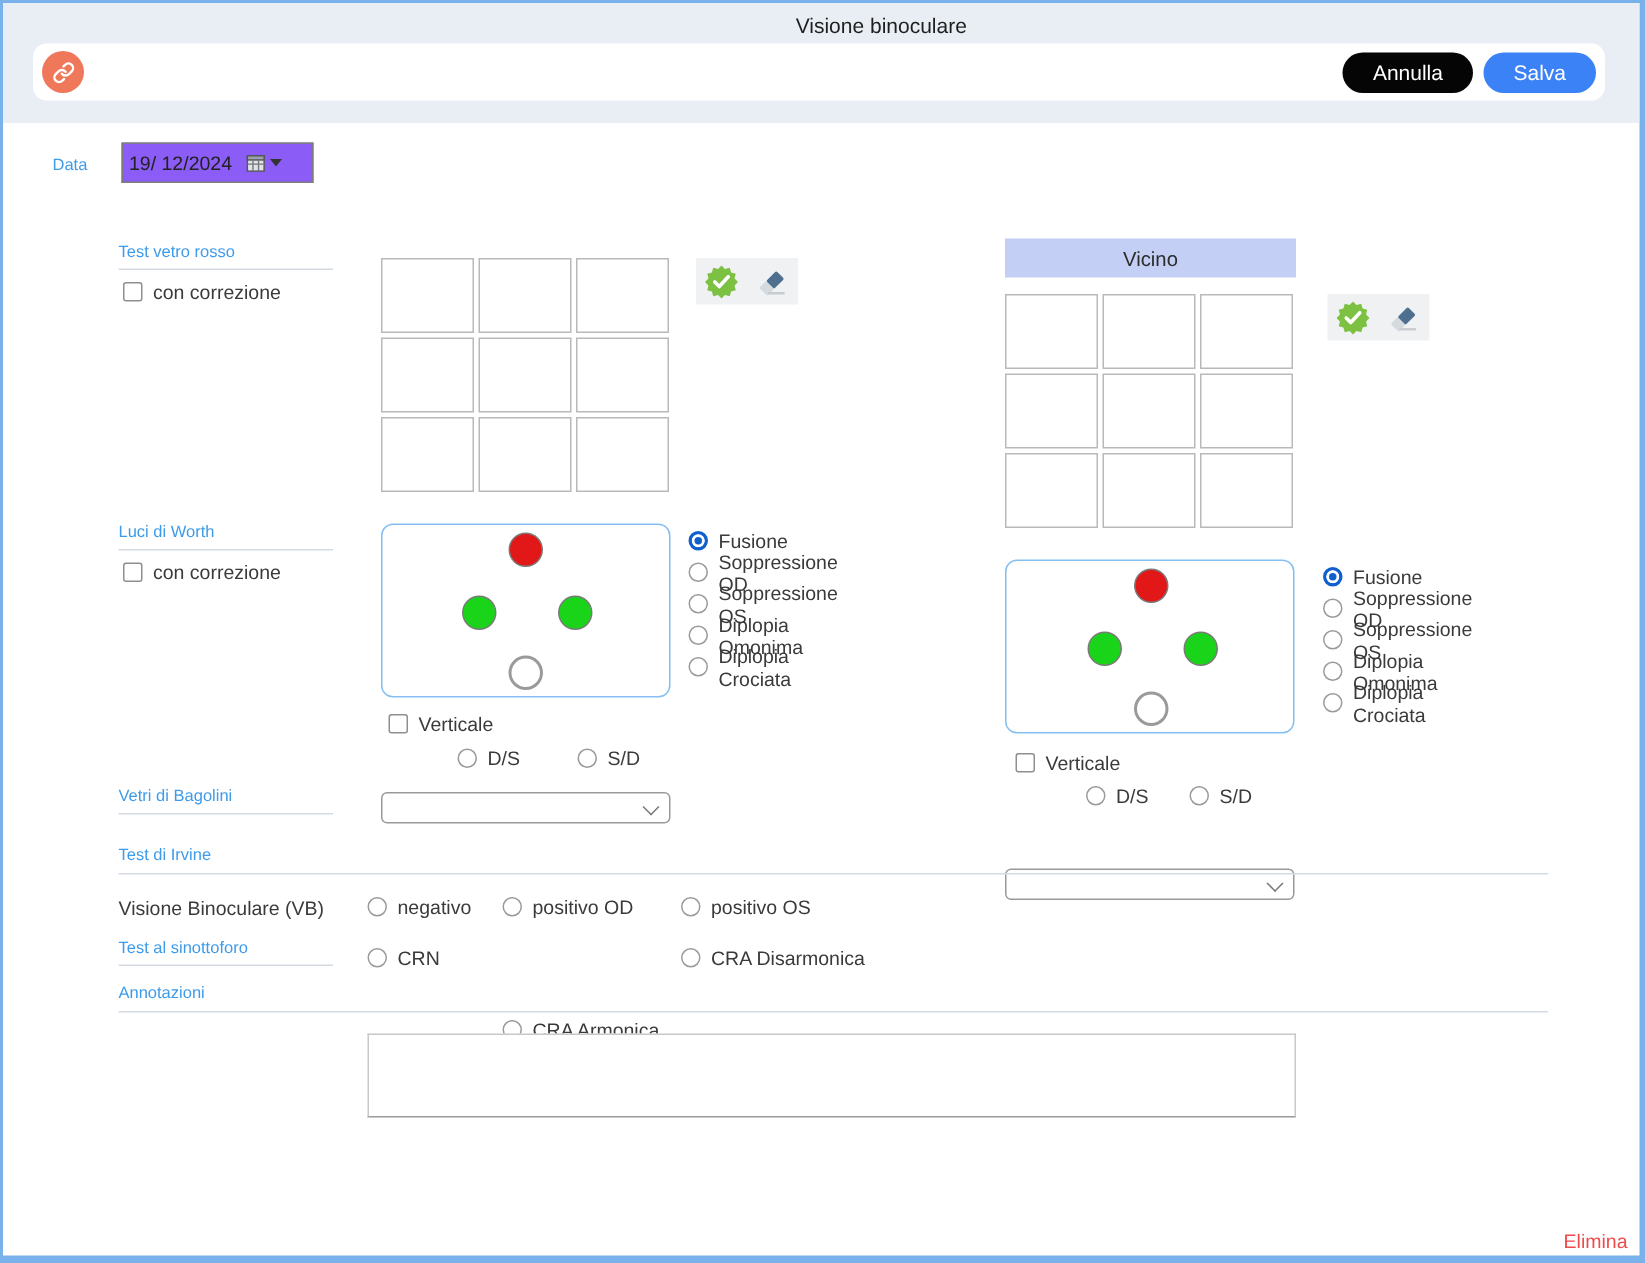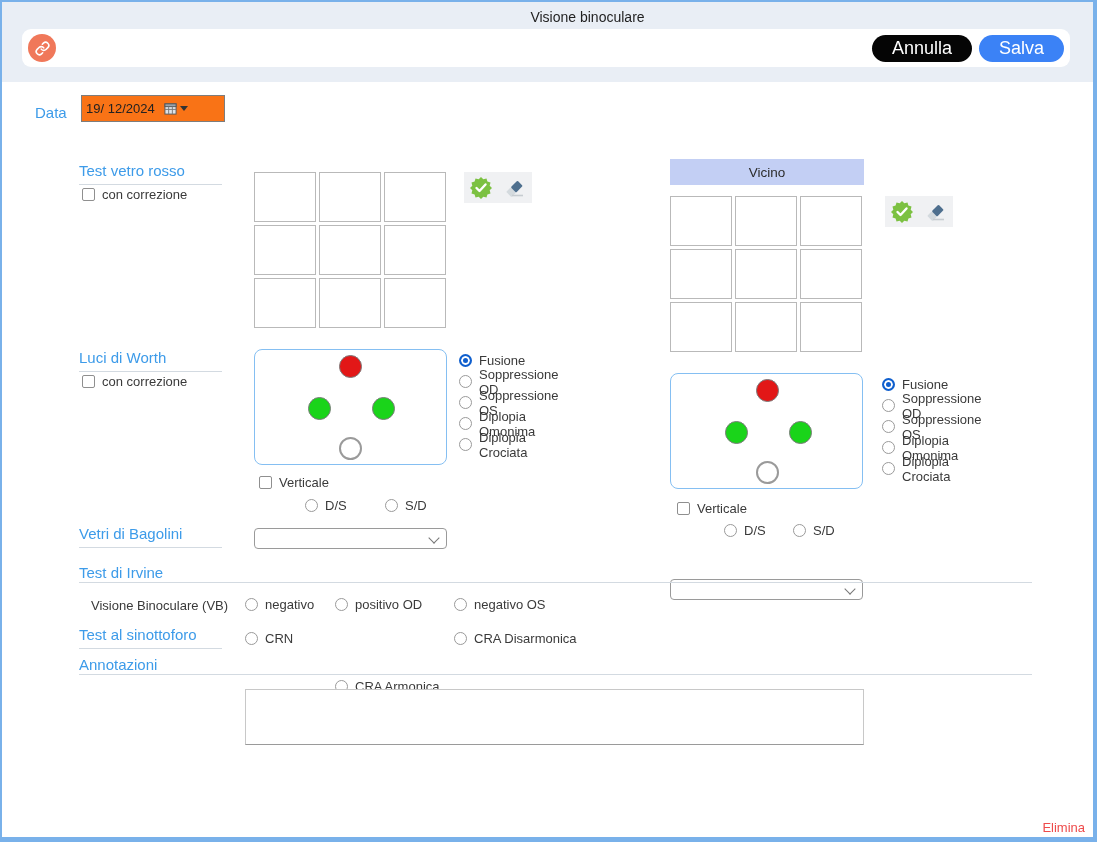--- a/index.html
+++ b/index.html
@@ -10,31 +10,31 @@
   }
   .abs{position:absolute;}
   
   .titlebar{left:0;top:0;width:100%;height:80px;background:#e9eef5;}
   .win-title{left:0;top:7px;width:100%;text-align:center;font-size:14px;color:#1f1f1f;padding-left:40px;}
   .toolbar{left:20px;top:27px;width:1048px;height:38px;background:#ffffff;border-radius:9px;
     display:flex;align-items:center;box-sizing:border-box;padding:0 6px;}
   .link-btn{width:28px;height:28px;border-radius:50%;background:#f0785a;display:flex;
     align-items:center;justify-content:center;cursor:pointer;}
   .toolbar-spacer{flex:1;}
-  .pill-btn{height:27px;border:none;border-radius:14px;font-size:18px;padding:0 20px;
+  .pill-btn{height:27px;border:none;border-radius:14px;font-size:14px;padding:0 20px;
     cursor:pointer;font-family:"Liberation Sans",sans-serif;}
   .btn-cancel{background:#050505;color:#ffffff;margin-right:7px;}
   .btn-save{background:#3b82f6;color:#ffffff;}
   
-  .blue-label{color:#3d9be9;font-size:15px;}
+  .blue-label{color:#3d9be9;font-size:11px;}
   .sec-label{border-bottom:1px solid #d3dae1;padding-bottom:5px;}
-  .dark-label{color:#3a3a3a;font-size:13px;margin-left:12px;}
-  
-  .date-box{display:flex;align-items:center;box-sizing:border-box;width:144px;height:27px;
-    border:1px solid #7d7d7d;background:#f97316;padding:0 3px 0 4px;font-size:13px;color:#222;}
+  .dark-label{color:#3a3a3a;font-size:13px;}
+  
+  .date-box{display:flex;align-items:center;box-sizing:border-box;width:128px;height:27px;
+    border:1px solid #7d7d7d;background:#8b5cf6;padding:0 3px 0 4px;font-size:13px;color:#222;}
   .date-box input{border:none;outline:none;width:78px;font-size:13px;color:#222;
     font-family:"Liberation Sans",sans-serif;padding:0;background:transparent;}
   .cal-caret{width:0;height:0;border-left:4px solid transparent;border-right:4px solid transparent;
     border-top:5px solid #333;margin-left:3px;}
   
   .col-header{width:194px;height:26px;background:#c3cff4;display:flex;align-items:center;
     justify-content:center;font-size:13.5px;color:#2c2c2c;}
   .grid3{display:grid;grid-template-columns:repeat(3,62px);grid-auto-rows:50px;gap:3px;}
   .cell{background:#fff;border:1px solid #b9b9b9;box-sizing:border-box;cursor:text;}
   .icon-strip{width:68px;height:31px;background:#f0f1f3;display:flex;align-items:center;
@@ -291,21 +291,21 @@
   <div class="abs opt-row" style="left:243px;top:595px;">
     <span class="radio"></span>
     <span>negativo</span>
   </div>
   <div class="abs opt-row" style="left:333px;top:595px;">
     <span class="radio"></span>
     <span>positivo OD</span>
   </div>
   <div class="abs opt-row" style="left:452px;top:595px;">
     <span class="radio"></span>
-    <span>negativo OS</span>
+    <span>positivo OS</span>
   </div>
 
   <div class="abs blue-label sec-label" style="left:77px;top:624px;width:143px;">Test al sinottoforo</div>
   <div class="abs opt-row" style="left:243px;top:629px;">
     <span class="radio"></span>
     <span>CRN</span>
   </div>
   <div class="abs opt-row" style="left:333px;top:629px;margin-top:48px;">
     <span class="radio"></span>
     <span>CRA Armonica</span>

